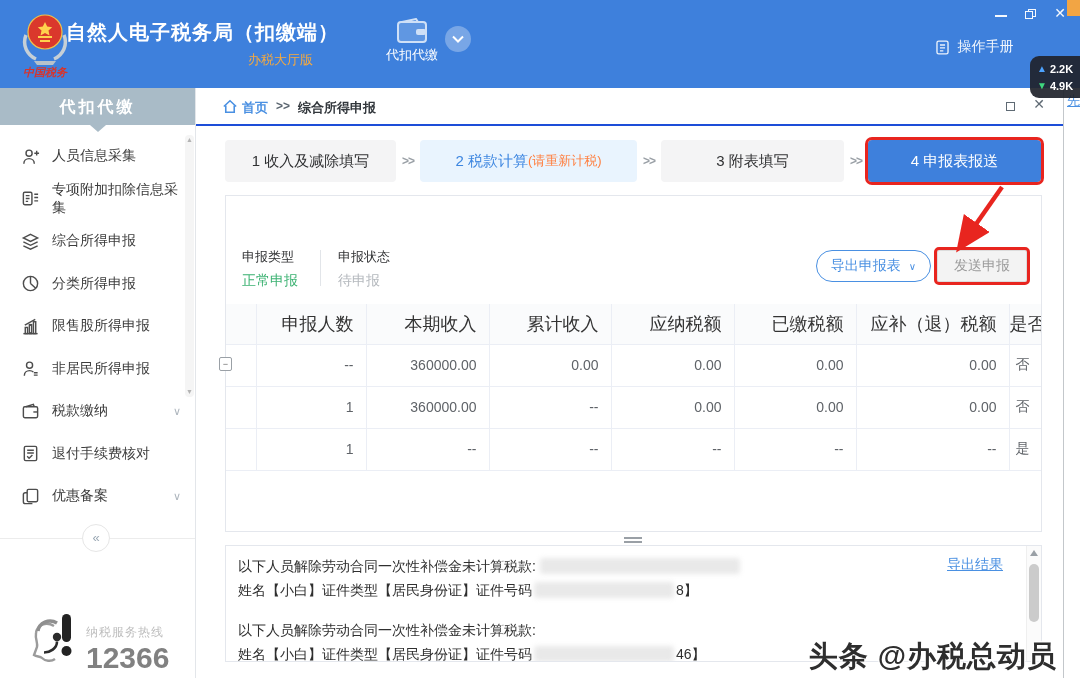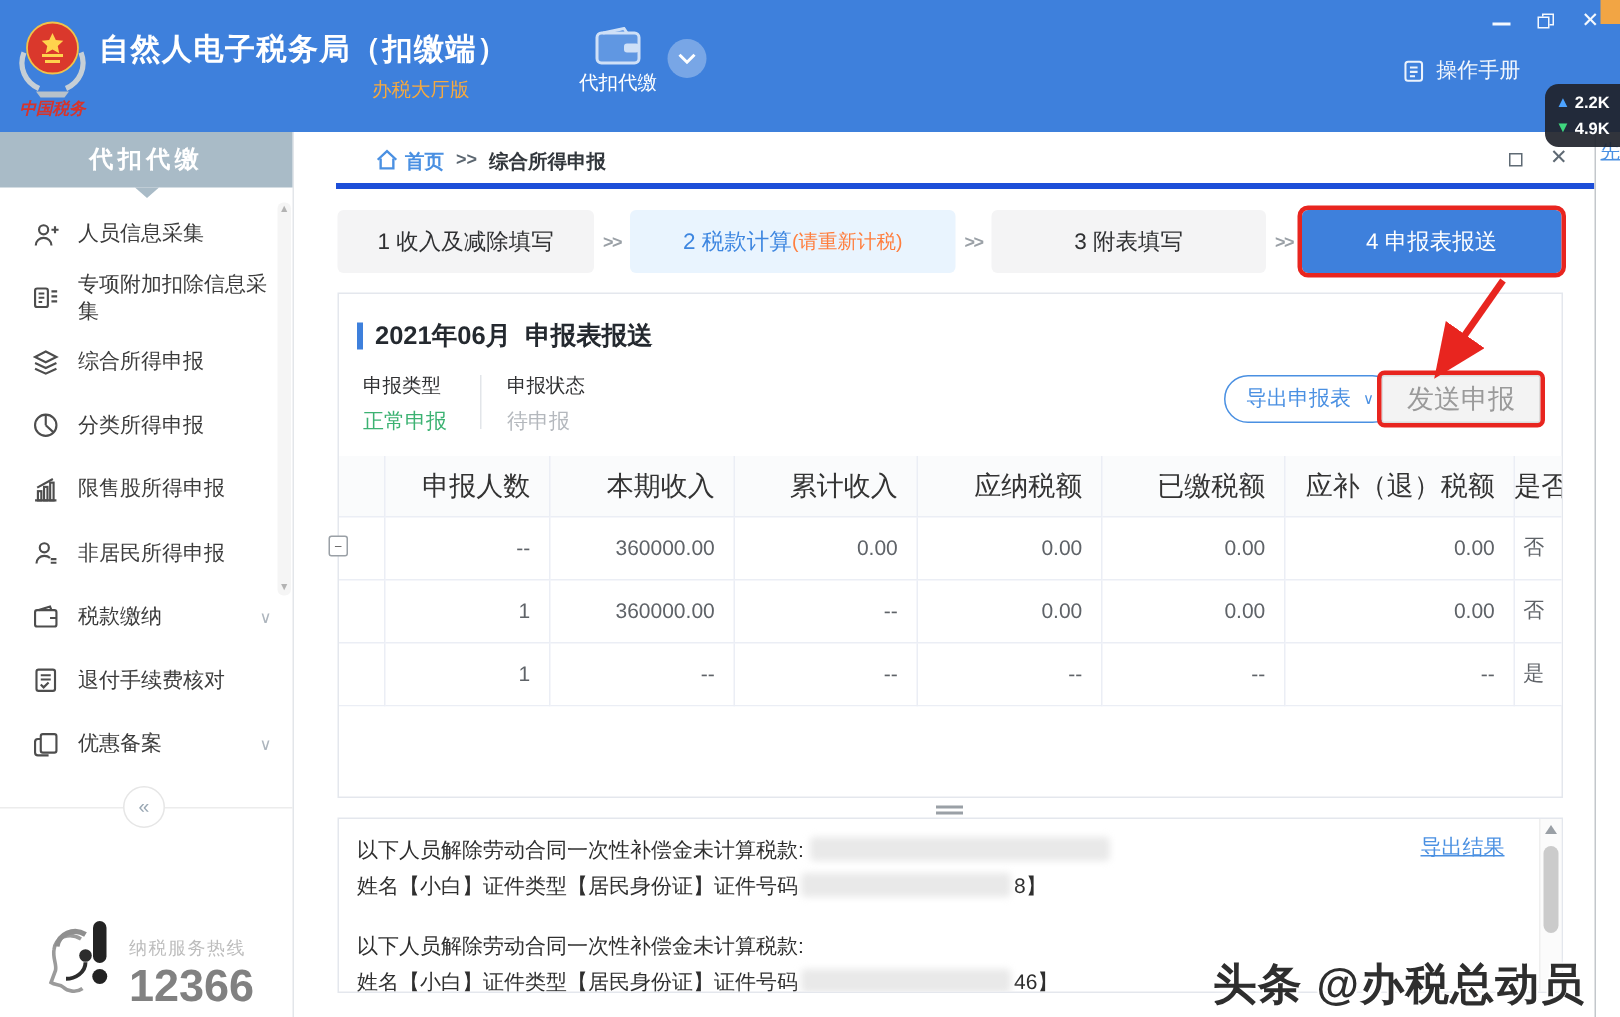--- a/index.html
+++ b/index.html
@@ -10,21 +10,21 @@
   
   .app-header { position:absolute; left:0; top:0; width:1080px; height:88px; background:#3e80dc; }
   .win-controls { position:absolute; top:4px; right:14px; display:flex; gap:18px; align-items:center; height:16px; z-index:40;}
   .win-min { width:12px; height:2px; background:rgba(255,255,255,.95); margin-top:8px; }
   .win-restore { position:relative; width:11px; height:10px; margin-top:3px;}
   .win-restore .sq1 { position:absolute; right:0; top:0; width:8px; height:8px; border:1.5px solid rgba(255,255,255,.95); }
   .win-restore .sq2 { position:absolute; left:0; bottom:0; width:8px; height:8px; border:1.5px solid rgba(255,255,255,.95); background:#3e80dc; }
   .win-close { color:rgba(255,255,255,.95); font-size:14px; line-height:16px; margin-top:2px; }
   .corner-sliver { position:absolute; top:0; right:0; width:13px; height:16px; background:#f2a544; z-index:45; }
 
-  .emblem { position:absolute; left:7px; top:9px; }
+  .emblem { position:absolute; left:17px; top:9px; }
   .hdr-title { position:absolute; left:66px; top:19px; color:#fff; font-size:20px; font-weight:bold; letter-spacing:1px; }
   .hdr-subtitle { position:absolute; left:248px; top:51px; color:#f7a93e; font-size:13px; }
   .hdr-module { position:absolute; left:378px; top:18px; width:68px; text-align:center; }
   .hdr-module .lbl { display:block; margin-top:2px; color:#fff; font-size:13px; }
   .hdr-chevbtn { position:absolute; left:445px; top:26px; width:26px; height:26px; border-radius:50%; background:rgba(255,255,255,.30); display:flex; align-items:center; justify-content:center; }
   .hdr-nav { position:absolute; right:66px; top:38px; display:flex; gap:36px; align-items:center;flex-direction:column; }
   .hdr-nav .nav-item { display:flex; gap:7px; align-items:center; color:rgba(255,255,255,.93); font-size:14px; cursor:pointer; }
   .nav-item.online .txt { color:#8ee98e; }
 
   .net-badge { position:absolute; top:56px; right:0; width:50px; height:42px; background:rgba(32,35,43,.92); border-radius:9px 0 0 9px; z-index:60; padding:4px 0 0 7px; overflow:hidden; }
@@ -45,21 +45,21 @@
   .sb-scroll .ar.up { top:0; } .sb-scroll .ar.dn { bottom:0; }
   .sb-divider { position:absolute; left:0; top:450px; width:100%; border-top:1px solid #ececec; }
   .sb-collapse { position:absolute; left:82px; top:436px; width:28px; height:28px; border-radius:50%; background:#fff; border:1px solid #e6e6e6; color:#9aa8b4; font-size:13px; text-align:center; line-height:26px; cursor:pointer; }
   .hotline { position:absolute; left:24px; bottom:4px; display:flex; align-items:flex-start; }
   .hotline .col { margin-left:6px; }
   .hotline .hl-lbl { display:block; margin-top:12px; color:#bdbdbd; font-size:12px; letter-spacing:1px; }
   .hotline .hl-num { display:block; margin-top:1px; color:#818181; font-size:30px; font-weight:bold; line-height:1.05; }
 
   
   .main { position:absolute; left:196px; top:88px; width:867px; height:590px; background:#fff; }
-  .breadcrumb { position:relative; height:38px; border-bottom:4px solid #1d4ed8;margin-left:28px; }
+  .breadcrumb { position:relative; height:38px; border-bottom:2px solid #1d4ed8; }
   .breadcrumb .home-ic { position:absolute; left:26px; top:11px; }
   .bc-home { position:absolute; left:46px; top:11px; color:#4a90e2; font-size:13px; font-weight:bold; }
   .bc-sep { position:absolute; left:80px; top:11px; color:#5b6670; font-size:12px; font-weight:bold; }
   .bc-cur { position:absolute; left:102px; top:11px; color:#32373c; font-size:13px; font-weight:bold; }
   .pane-restore { position:absolute; right:48px; top:14px; width:9px; height:9px; border:1.5px solid #5f6a74; }
   .pane-close { position:absolute; right:18px; top:8px; color:#5f6a74; font-size:14px; }
 
   .tabs { position:absolute; left:29px; top:52px; display:flex; align-items:center; height:42px; }
   .tab { height:42px; display:flex; align-items:center; justify-content:center; border-radius:4px; font-size:15px; color:#303133; background:#f4f4f5; cursor:pointer; white-space:nowrap; }
   .tab.t1 { width:171px; } .tab.t2 { width:217px; background:#e9f4fe; color:#3d86e0; }
@@ -75,21 +75,21 @@
   .card-title .txt { font-size:17px; font-weight:bold; color:#24292f; white-space:pre; }
   .info-row { position:absolute; left:16px; top:52px; right:8px; height:40px; }
   .info-block { position:absolute; top:0; }
   .info-block .lab { display:block; font-size:13px; color:#303133; }
   .info-block .val { display:block; margin-top:6px; font-size:14px; }
   .info-block.type { left:0; } .info-block.type .val { color:#3cb272; }
   .info-block.status { left:96px; } .info-block.status .val { color:#b4b8bd; }
   .info-vline { position:absolute; left:78px; top:2px; height:36px; border-left:1px solid #e2e5e9; }
   .btn-export { position:absolute; right:102px; top:2px; height:32px; padding:0 14px; border:1px solid #4a90e2; border-radius:16px; background:#fff; color:#4a90e2; font-size:14px; display:flex; align-items:center; gap:8px; cursor:pointer; }
   .btn-export .chev { font-size:10px; }
-  .btn-send { position:absolute; right:6px; top:2px; height:32px; padding:4px 16px; background:#f3f3f3; border:1px solid #dcdcdc; border-radius:2px; color:#9a9a9a; font-size:18px; display:flex; align-items:center; cursor:pointer; outline:3px solid #e8251f; }
+  .btn-send { position:absolute; right:6px; top:2px; height:32px; padding:4px 16px; background:#f3f3f3; border:1px solid #dcdcdc; border-radius:2px; color:#9a9a9a; font-size:14px; display:flex; align-items:center; cursor:pointer; outline:3px solid #e8251f; }
 
   .table-wrap { position:absolute; left:0; top:108px; width:815px; overflow:hidden; }
   table.dec { width:817px; border-collapse:collapse; table-layout:fixed; }
   table.dec th, table.dec td { border:1px solid #ebeef5; border-top:none; white-space:nowrap; font-weight:normal; }
   table.dec th { height:40px; background:#fafbfc; color:#333; font-size:18px; text-align:right; padding-right:12px; }
   table.dec td { height:42px; color:#5f6368; font-size:14px; text-align:right; padding-right:12px; background:#fff; }
   table.dec .c0 { border-left:none; }
   table.dec .flag { text-align:left; padding:0 0 0 6px; font-size:14px; }
   .flag-no { color:#e96a60; } .flag-yes { color:#58c184; }
   .expand-box { position:absolute; left:-7px; top:161px; width:13px; height:14px; background:#fff; border:1px solid #9aa0a6; border-radius:2px; color:#666; font-size:9px; line-height:12px; text-align:center; z-index:6; }
@@ -364,24 +364,20 @@
     <svg class="anno-arrow" viewBox="0 0 95 82">
       <defs>
           <marker id="ah" markerWidth="9" markerHeight="8" refX="6.5" refY="3.5" orient="auto">
             <path d="M0 0L8 3.5L0 7z" fill="#e8251f"></path>
           </marker>
         </defs>
       <line x1="66" y1="4" x2="24" y2="64" stroke="#e8251f" stroke-width="4.5" marker-end="url(#ah)"></line>
     </svg>
 
     <section class="card">
-      <div class="card-title">
-        <div class="bar"></div>
-        <div class="txt">2021年06月  申报表报送</div>
-      </div>
 
       <div class="info-row">
         <div class="info-block type">
           <span class="lab">申报类型</span>
           <span class="val">正常申报</span>
         </div>
         <div class="info-vline"></div>
         <div class="info-block status">
           <span class="lab">申报状态</span>
           <span class="val">待申报</span>

